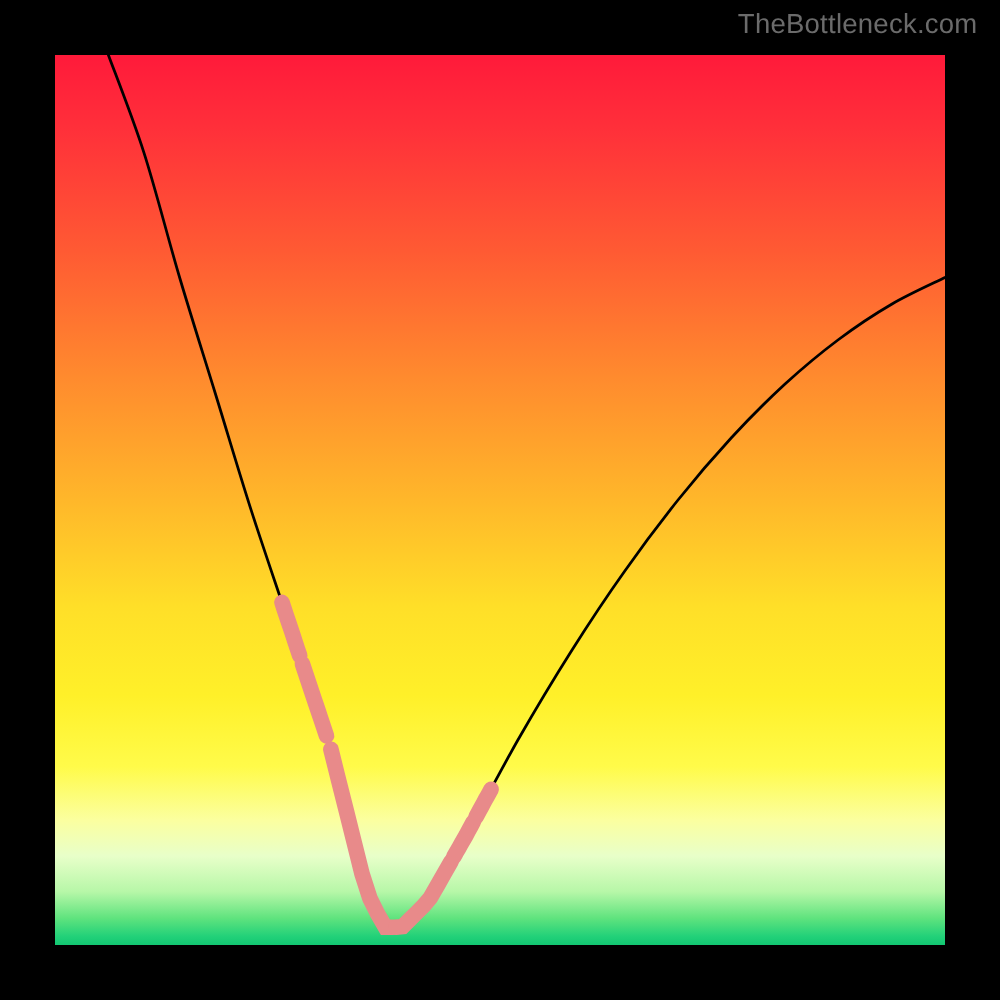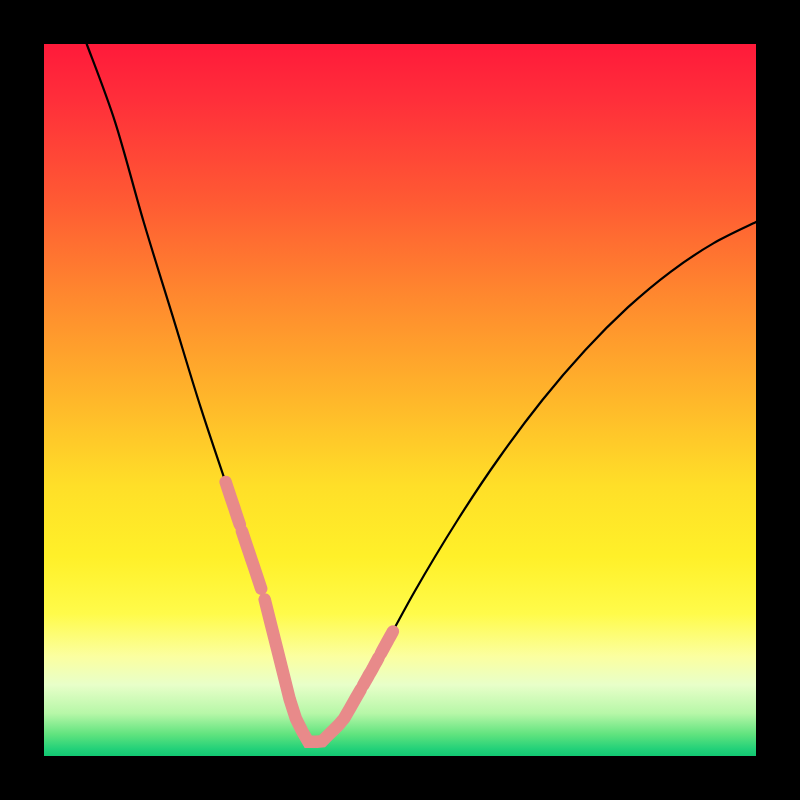--- a/index.html
+++ b/index.html
@@ -71,20 +71,21 @@
     stroke: #e88a8a;
     stroke-width: 12.5;
     stroke-linecap: round;
   }
 </style>
 </head>
 <body>
 
 <div class="frame">
 
+  <div class="watermark">TheBottleneck.com</div>
 
   <div class="plot-area">
     <svg class="curve" viewBox="0 0 712 712" preserveAspectRatio="none">
       <path id="main-curve" class="black-line" d="M 42.7 0.0 C 47.5 13.1, 61.7 48.7, 71.2 78.3 C 80.7 108.0, 90.2 146.0, 99.7 178.0 C 109.2 210.0, 118.7 239.7, 128.2 270.6 C 137.7 301.4, 147.1 333.5, 156.6 363.1 C 166.1 392.8, 176.8 423.6, 185.1 448.6 C 193.4 473.5, 200.5 494.8, 206.5 512.6 C 212.4 530.4, 216.0 538.7, 220.7 555.4 C 225.5 572.0, 230.2 593.3, 235.0 612.3 C 239.7 631.3, 244.5 655.0, 249.2 669.3 C 253.9 683.5, 258.7 693.0, 263.4 697.8 C 268.2 702.5, 271.7 701.3, 277.7 697.8 C 283.6 694.2, 290.7 688.3, 299.0 676.4 C 307.3 664.5, 315.7 647.9, 327.5 626.6 C 339.4 605.2, 356.0 573.2, 370.2 548.2 C 384.5 523.3, 398.7 499.6, 413.0 477.0 C 427.2 454.5, 441.4 433.1, 455.7 413.0 C 469.9 392.8, 484.2 373.8, 498.4 356.0 C 512.6 338.2, 526.9 321.6, 541.1 306.2 C 555.4 290.7, 569.6 276.5, 583.8 263.4 C 598.1 250.4, 612.3 238.5, 626.6 227.8 C 640.8 217.2, 655.0 207.7, 669.3 199.4 C 683.5 191.1, 704.9 181.6, 712.0 178.0"></path>
       <g id="highlight-group">
           <path d="M 181.6 437.9 L 183.3 443.2 L 185.1 448.6 L 186.9 453.9 L 188.7 459.2 L 190.5 464.6 L 192.2 469.9 L 194.0 475.3 L 195.8 480.6" class="pink-seg"></path>
           <path d="M 197.9 487.0 L 200.3 494.2 L 202.7 501.4 L 205.1 508.6 L 207.5 515.8 L 210.0 523.1 L 212.4 530.3 L 214.8 537.5 L 217.2 544.7" class="pink-seg"></path>
           <path d="M 220.7 555.4 L 226.9 580.3 L 233.2 605.2 L 239.4 630.1 L 245.6 655.0 L 251.9 674.6 L 258.1 687.1 L 264.3 697.8 L 270.6 697.8" class="pink-seg"></path>
           <path d="M 272.7 697.8 L 278.2 697.2 L 283.7 691.7 L 289.3 686.2 L 294.8 680.7 L 300.3 674.2 L 305.8 664.6 L 311.3 654.9 L 316.8 645.3" class="pink-seg"></path>
           <path d="M 319.0 641.5 L 320.9 638.1 L 322.9 634.7 L 324.8 631.2 L 326.8 627.8 L 328.8 624.3 L 330.7 620.7 L 332.7 617.1 L 334.6 613.5" class="pink-seg"></path>

